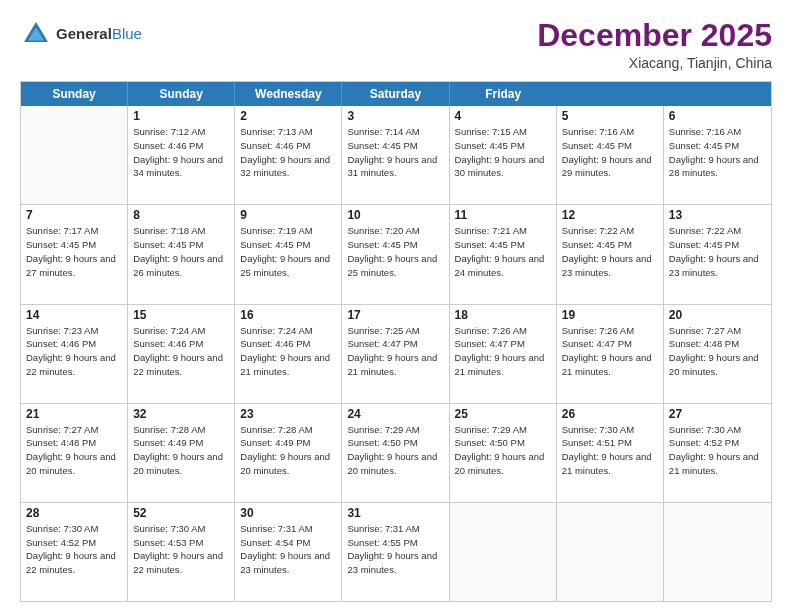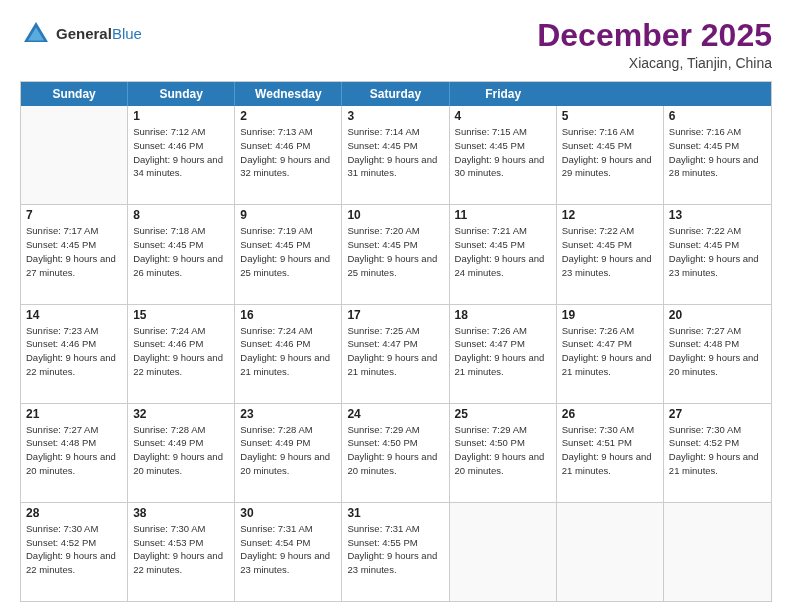--- a/index.html
+++ b/index.html
@@ -262,21 +262,21 @@
             <span class="day-num">27</span>
             <div class="day-info">Sunrise: 7:30 AM<br>Sunset: 4:52 PM<br>Daylight: 9 hours and 21 minutes.</div>
           </div>
         </div>
         <div class="cal-row">
           <div class="cal-cell">
             <span class="day-num">28</span>
             <div class="day-info">Sunrise: 7:30 AM<br>Sunset: 4:52 PM<br>Daylight: 9 hours and 22 minutes.</div>
           </div>
           <div class="cal-cell">
-            <span class="day-num">38</span>
+            <span class="day-num">52</span>
             <div class="day-info">Sunrise: 7:30 AM<br>Sunset: 4:53 PM<br>Daylight: 9 hours and 22 minutes.</div>
           </div>
           <div class="cal-cell">
             <span class="day-num">30</span>
             <div class="day-info">Sunrise: 7:31 AM<br>Sunset: 4:54 PM<br>Daylight: 9 hours and 23 minutes.</div>
           </div>
           <div class="cal-cell">
             <span class="day-num">31</span>
             <div class="day-info">Sunrise: 7:31 AM<br>Sunset: 4:55 PM<br>Daylight: 9 hours and 23 minutes.</div>
           </div>

